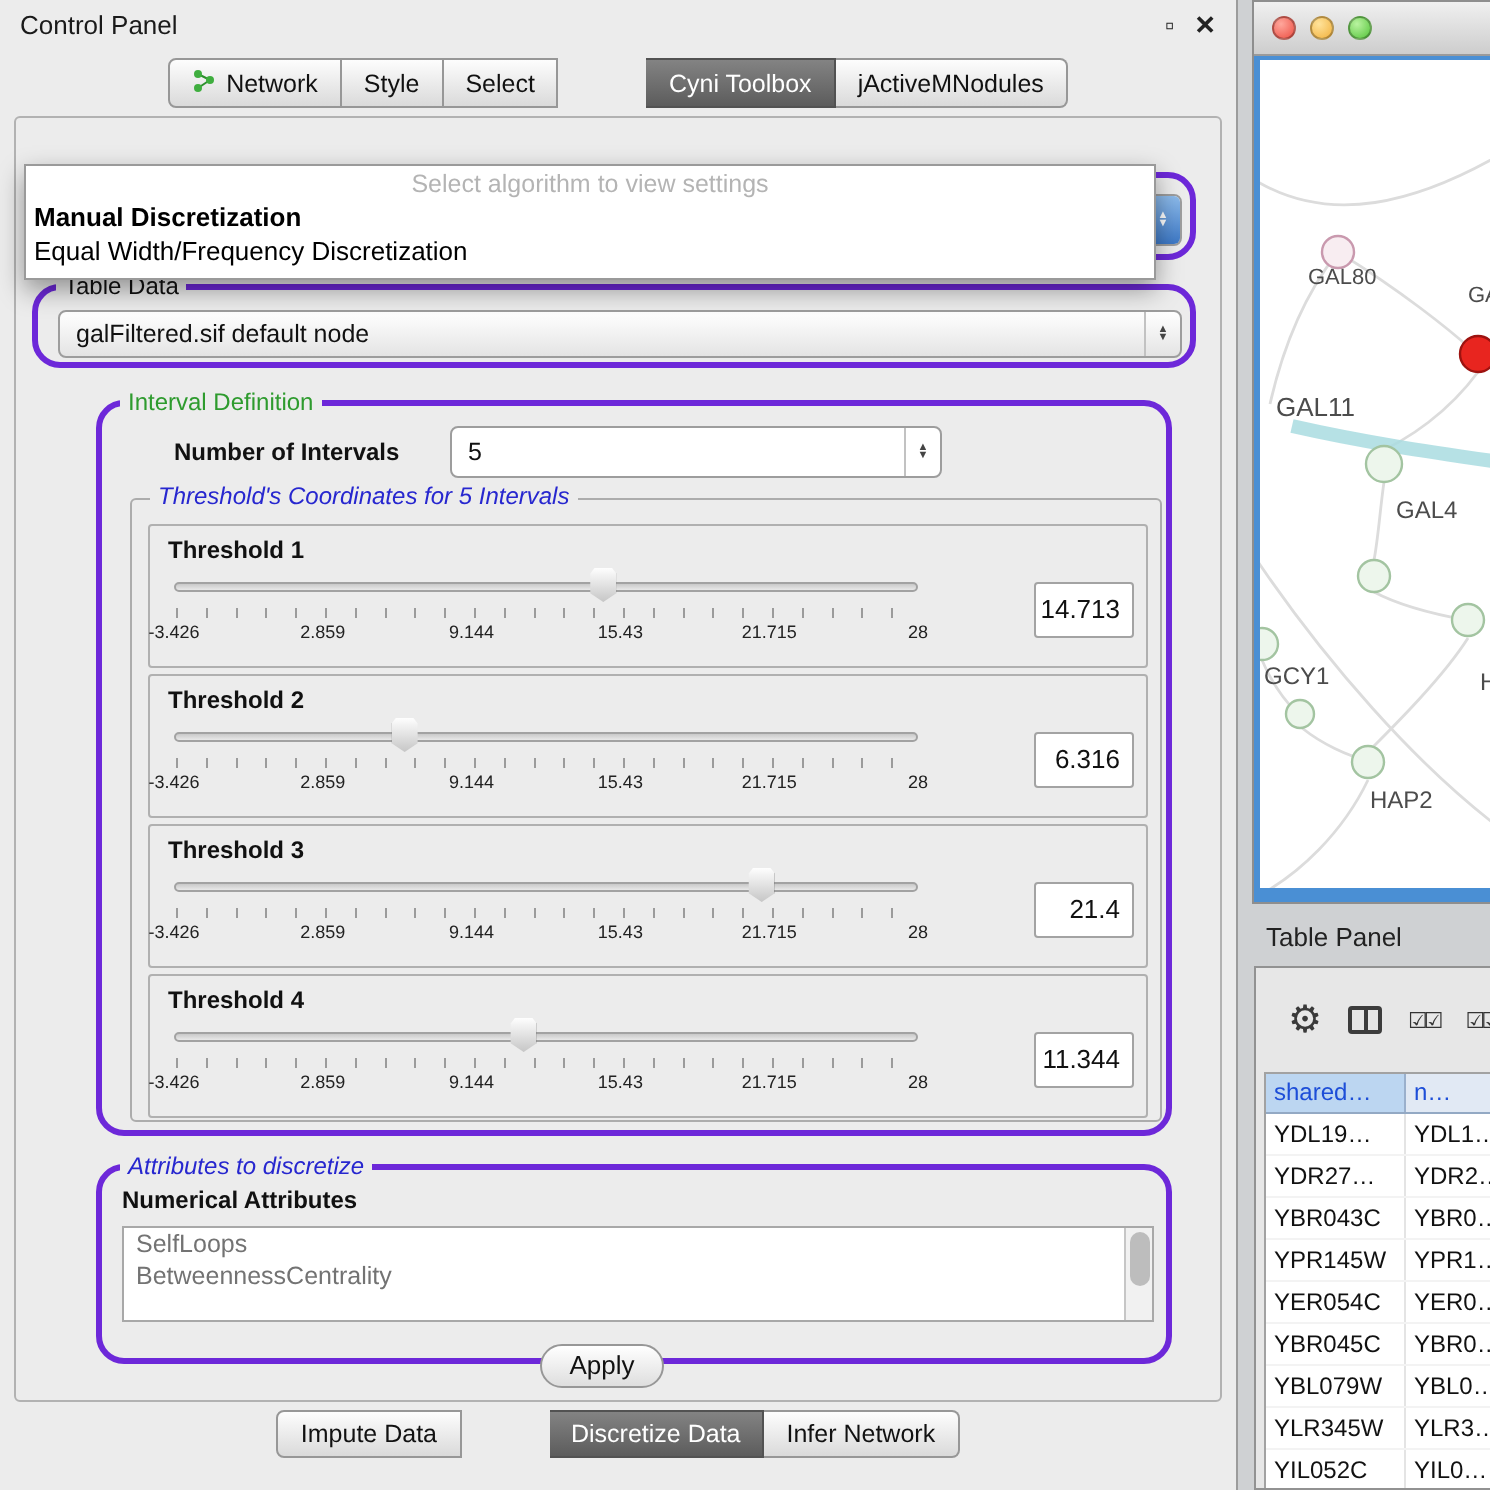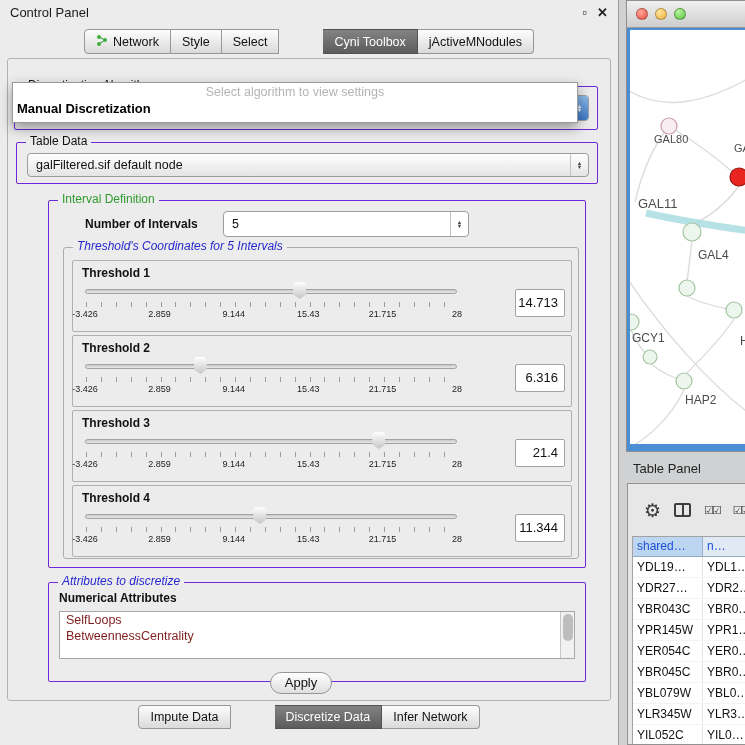--- a/index.html
+++ b/index.html
@@ -18,21 +18,21 @@
   .seg-group { display:flex; }
   .seg { padding:4px 11px; font-size:12.5px; color:#111; display:flex; align-items:center; gap:5px;
     background:linear-gradient(#fdfdfd,#dadada); border:1px solid #979797; border-left:none; white-space:nowrap; }
   .seg:first-child { border-left:1px solid #979797; border-radius:4px 0 0 4px; }
   .seg:last-child { border-radius:0 4px 4px 0; }
   .seg.dark { background:linear-gradient(#838383,#5c5c5c); color:#fff; border-color:#525252;margin-left:44px; }
 
   .panel-inset { position:absolute; left:7px; top:58px; width:604px; height:643px;
     border:1px solid #b2b2b2; border-radius:3px; background:#ececec; }
 
-  .groupbox { position:absolute; border:1px solid #6d28d9; border-radius:2px; }
+  .groupbox { position:absolute; border:3px solid #6d28d9; border-radius:14px; }
   .group-title { position:absolute; top:-9px; left:9px; background:#ececec; padding:0 4px;
     font-size:12px; color:#111; white-space:nowrap; }
   .group-title.green { color:#2e9b2e; }
   .group-title.blue  { color:#2727cf;font-style:italic; }
 
   .combo { position:absolute; display:flex; align-items:center; font-size:12.5px; color:#111;
     background:linear-gradient(#ffffff,#e4e4e4); border:1px solid #9d9d9d; border-radius:4px; padding-left:8px; }
   .combo-text { flex:1; white-space:nowrap; overflow:hidden; }
   .combo-cap { width:18px; align-self:stretch; display:flex; flex-direction:column;
     align-items:center; justify-content:center; line-height:4.5px; font-size:5.5px; color:#444;
@@ -65,21 +65,21 @@
   .ticks { position:absolute; left:1px; right:0; top:22px; height:5px;
     background:repeating-linear-gradient(to right,#9b9b9b 0 1px,transparent 1px 14.9px); }
   .scale-labels { position:absolute; left:0; right:0; top:29px; height:11px; font-size:9px; color:#222; }
   .scale-labels span { position:absolute; transform:translateX(-50%); white-space:nowrap; }
   .value-box { width:50px; height:28px; line-height:26px; background:#fff; border:1px solid #a3a3a3;
     border-radius:2px; font-size:13px; text-align:right; padding-right:6px; }
 
   
   .listbox { position:absolute; left:10px; top:28px; width:516px; height:48px; background:#fff;
     border:1px solid #a8a8a8; overflow:hidden; }
-  .list-item { font-size:12.5px; color:#7f1d1d; padding-left:6px; line-height:16px; white-space:nowrap; }
+  .list-item { font-size:12.5px; color:#737373; padding-left:6px; line-height:16px; white-space:nowrap; }
   .list-scrollbar { position:absolute; right:0; top:0; bottom:0; width:14px; background:#f1f1f1;
     border-left:1px solid #c6c6c6; }
   .list-scroll-thumb { position:absolute; top:2px; left:1.5px; width:10px; height:27px;
     background:#bdbdbd; border-radius:5px; }
 
   .apply-btn { position:absolute; left:270px; top:672px; width:62px; height:22px;
     background:linear-gradient(#ffffff,#dedede); border:1px solid #979797; border-radius:11px;
     font-size:13px; color:#111; text-align:center; line-height:20px; }
 
   .bottom-tabs { position:absolute; left:0; right:0; top:705px; display:flex; justify-content:center; }
@@ -167,20 +167,21 @@
           <span>▲</span>
           <span>▼</span>
         </span>
     </div>
   </div>
 
   <div class="algo-popup">
     <div class="popup-hint">Select algorithm to view settings</div>
     <div id="popup-options">
         <div class="popup-item bold">Manual Discretization</div>
+        <div class="popup-item">Equal Width/Frequency Discretization</div>
       </div>
   </div>
 
   <div class="groupbox" style="left:16px; top:142px; width:582px; height:42px;">
     <span class="group-title">Table Data</span>
     <div class="combo" style="left:10px; top:10px; width:562px; height:24px;">
       <span class="combo-text">galFiltered.sif default node</span>
       <span class="combo-cap">
           <span>▲</span>
           <span>▼</span>

